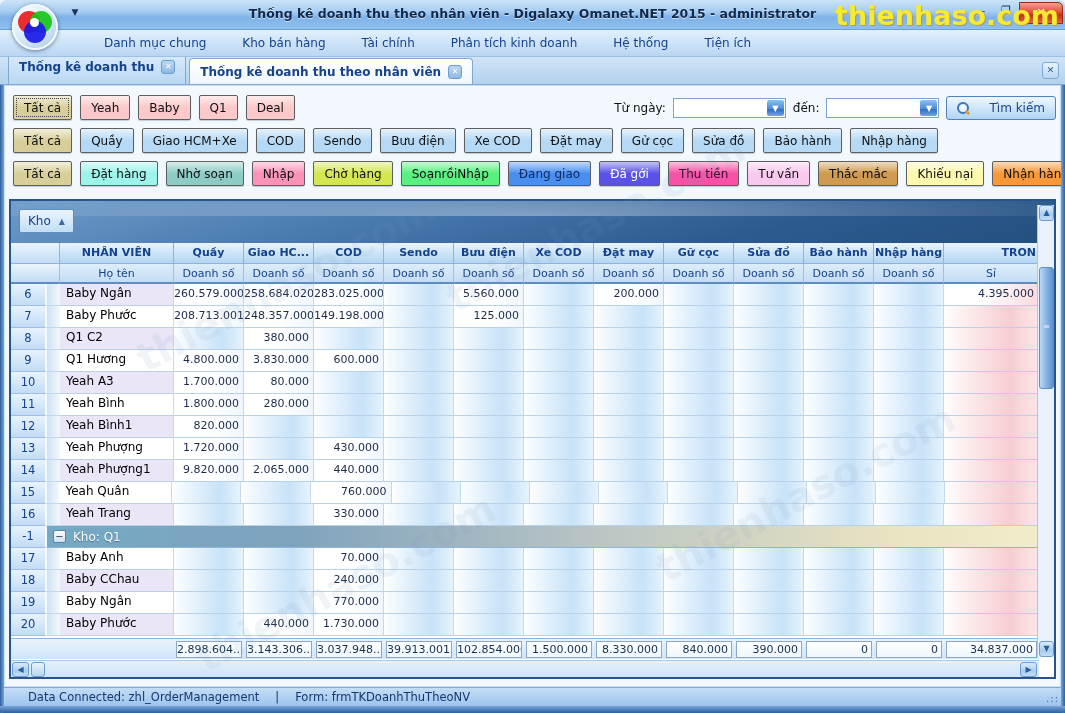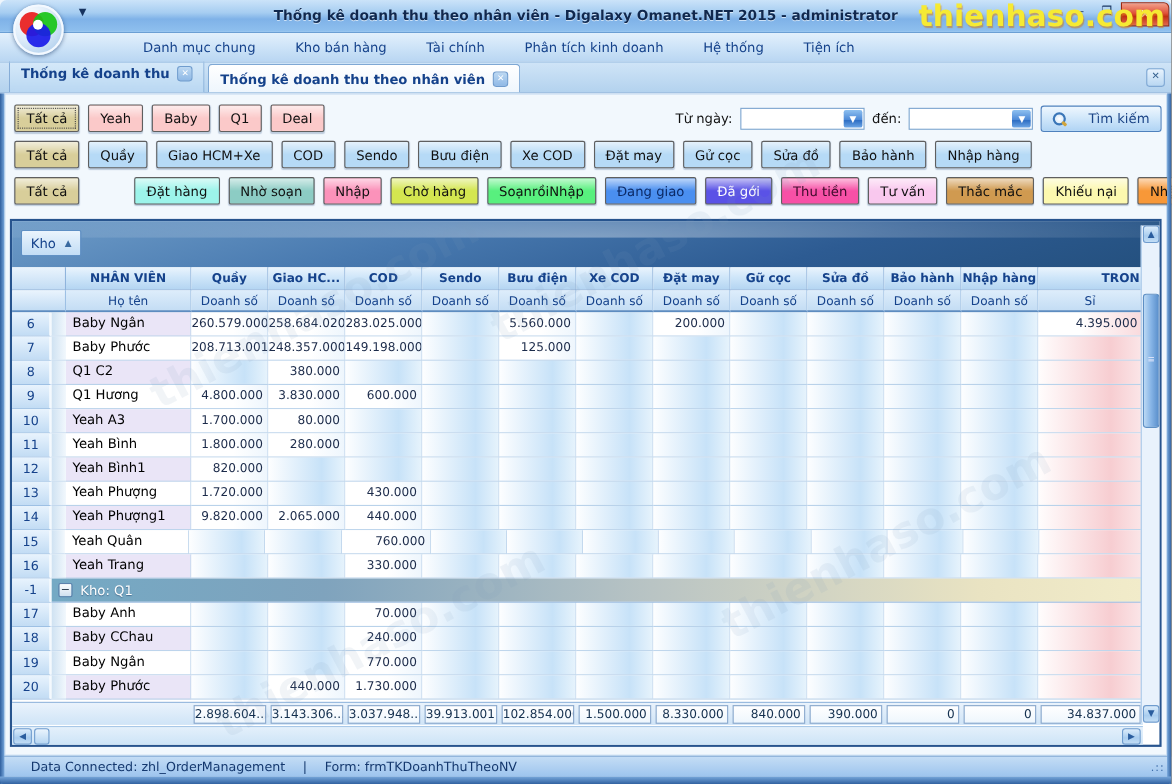--- a/index.html
+++ b/index.html
@@ -21,21 +21,21 @@
   .logo .w { position:absolute; width:9px; height:9px; border-radius:50%; background:#fff; left:18px; top:14px; }
   .qat-arrow { position:absolute; left:68px; top:5px; width:14px; height:14px; font-size:9px; color:#17335f; text-align:center; line-height:14px; cursor:pointer; }
   .win-controls { position:absolute; right:2px; top:2px; display:flex; align-items:flex-start; z-index:45; }
   .wc { width:26px; height:20px; text-align:center; line-height:18px; font-size:11px; color:#17335f; cursor:pointer; }
   .wc.close { width:44px; height:22px; background:linear-gradient(180deg,#f2a08c 0%,#e05339 45%,#c22f14 60%,#e0694e 100%); border:1px solid #9b2a12; border-radius:0 5px 0 4px; color:#fff; font-weight:bold; line-height:20px; }
   .wm-top { position:absolute; right:6px; top:0px; font-size:27px; font-weight:bold; color:#f6ea33; text-shadow:1px 1px 1px rgba(210,120,10,.55); z-index:60; pointer-events:none; }
 
   
   .menubar { position:absolute; top:30px; left:0; right:0; height:27px;
     background:linear-gradient(180deg,#e3f0fc 0%,#cbe2f7 55%,#b9d6f2 100%); border-bottom:1px solid #9dc0e4;
-    display:flex; align-items:center; padding-left:114px; gap:4px; z-index:30; }
+    display:flex; align-items:center; padding-left:88px; gap:4px; z-index:30; }
   .menu-item { font-size:12px; color:#15428b; padding:4px 16px; border-radius:3px; cursor:pointer; }
 
   
   .tabstrip { position:absolute; top:57px; left:0; right:0; height:28px; background:linear-gradient(180deg,#cfe4f7,#b3d2ee); border-bottom:1px solid #7fa8d4; display:flex; align-items:flex-end; padding-left:8px; }
   .tab { display:flex; align-items:center; gap:7px; height:36px; padding:0 10px; margin-right:3px; border:1px solid #7fa8d4; border-bottom:none; border-radius:4px 4px 0 0;
     background:linear-gradient(180deg,#ddeefb 0%,#b9d7f2 100%); cursor:pointer; }
   .tab.active { background:linear-gradient(180deg,#ffffff 0%,#eef6fd 100%); height:26px; }
   .tab-label { font-size:12px; font-weight:bold; color:#15428b; }
   .tab-close { width:14px; height:14px; border-radius:3px; background:linear-gradient(180deg,#bcd8f2,#8fb9e6); border:1px solid #6f9cce; color:#fff; font-size:8px; line-height:12px; text-align:center; cursor:pointer; }
   .strip-close { position:absolute; right:6px; top:5px; width:17px; height:17px; border-radius:3px; background:linear-gradient(180deg,#e8f3fd,#b9d7f2); border:1px solid #7fa8d4; color:#35618f; font-size:9px; font-weight:bold; text-align:center; line-height:15px; cursor:pointer; }
@@ -196,21 +196,21 @@
         <button class="fbtn" style="background: linear-gradient(rgba(255, 255, 255, 0.65) 0%, rgba(255, 255, 255, 0) 50%) rgb(182, 218, 246);">Bưu điện</button>
         <button class="fbtn" style="background: linear-gradient(rgba(255, 255, 255, 0.65) 0%, rgba(255, 255, 255, 0) 50%) rgb(182, 218, 246);">Xe COD</button>
         <button class="fbtn" style="background: linear-gradient(rgba(255, 255, 255, 0.65) 0%, rgba(255, 255, 255, 0) 50%) rgb(182, 218, 246);">Đặt may</button>
         <button class="fbtn" style="background: linear-gradient(rgba(255, 255, 255, 0.65) 0%, rgba(255, 255, 255, 0) 50%) rgb(182, 218, 246);">Gử cọc</button>
         <button class="fbtn" style="background: linear-gradient(rgba(255, 255, 255, 0.65) 0%, rgba(255, 255, 255, 0) 50%) rgb(182, 218, 246);">Sửa đồ</button>
         <button class="fbtn" style="background: linear-gradient(rgba(255, 255, 255, 0.65) 0%, rgba(255, 255, 255, 0) 50%) rgb(182, 218, 246);">Bảo hành</button>
         <button class="fbtn" style="background: linear-gradient(rgba(255, 255, 255, 0.65) 0%, rgba(255, 255, 255, 0) 50%) rgb(182, 218, 246);">Nhập hàng</button>
       </div>
     <div class="filter-row" id="frow3">
         <button class="fbtn" style="background: linear-gradient(rgba(255, 255, 255, 0.65) 0%, rgba(255, 255, 255, 0) 50%) rgb(216, 206, 154);">Tất cả</button>
-        <button class="fbtn" style="background: linear-gradient(rgba(255, 255, 255, 0.65) 0%, rgba(255, 255, 255, 0) 50%) rgb(156, 244, 234); margin-left: 42px;">Đặt hàng</button>
+        <button class="fbtn" style="background: linear-gradient(rgba(255, 255, 255, 0.65) 0%, rgba(255, 255, 255, 0) 50%) rgb(156, 244, 234);">Đặt hàng</button>
         <button class="fbtn" style="background: linear-gradient(rgba(255, 255, 255, 0.65) 0%, rgba(255, 255, 255, 0) 50%) rgb(140, 204, 196);">Nhờ soạn</button>
         <button class="fbtn" style="background: linear-gradient(rgba(255, 255, 255, 0.65) 0%, rgba(255, 255, 255, 0) 50%) rgb(251, 146, 186);">Nhập</button>
         <button class="fbtn" style="background: linear-gradient(rgba(255, 255, 255, 0.65) 0%, rgba(255, 255, 255, 0) 50%) rgb(212, 230, 80);">Chờ hàng</button>
         <button class="fbtn" style="background: linear-gradient(rgba(255, 255, 255, 0.65) 0%, rgba(255, 255, 255, 0) 50%) rgb(88, 240, 126);">SoạnrồiNhập</button>
         <button class="fbtn" style="background: linear-gradient(rgba(255, 255, 255, 0.65) 0%, rgba(255, 255, 255, 0) 50%) rgb(74, 143, 240); color: rgb(12, 42, 102);">Đang giao</button>
         <button class="fbtn" style="background: linear-gradient(rgba(255, 255, 255, 0.65) 0%, rgba(255, 255, 255, 0) 50%) rgb(90, 82, 230); color: rgb(255, 255, 255);">Đã gới</button>
         <button class="fbtn" style="background: linear-gradient(rgba(255, 255, 255, 0.65) 0%, rgba(255, 255, 255, 0) 50%) rgb(247, 80, 166); color: rgb(60, 10, 42);">Thu tiền</button>
         <button class="fbtn" style="background: linear-gradient(rgba(255, 255, 255, 0.65) 0%, rgba(255, 255, 255, 0) 50%) rgb(249, 200, 238);">Tư vấn</button>
         <button class="fbtn" style="background: linear-gradient(rgba(255, 255, 255, 0.65) 0%, rgba(255, 255, 255, 0) 50%) rgb(208, 154, 80);">Thắc mắc</button>
         <button class="fbtn" style="background: linear-gradient(rgba(255, 255, 255, 0.65) 0%, rgba(255, 255, 255, 0) 50%) rgb(252, 248, 174);">Khiếu nại</button>

